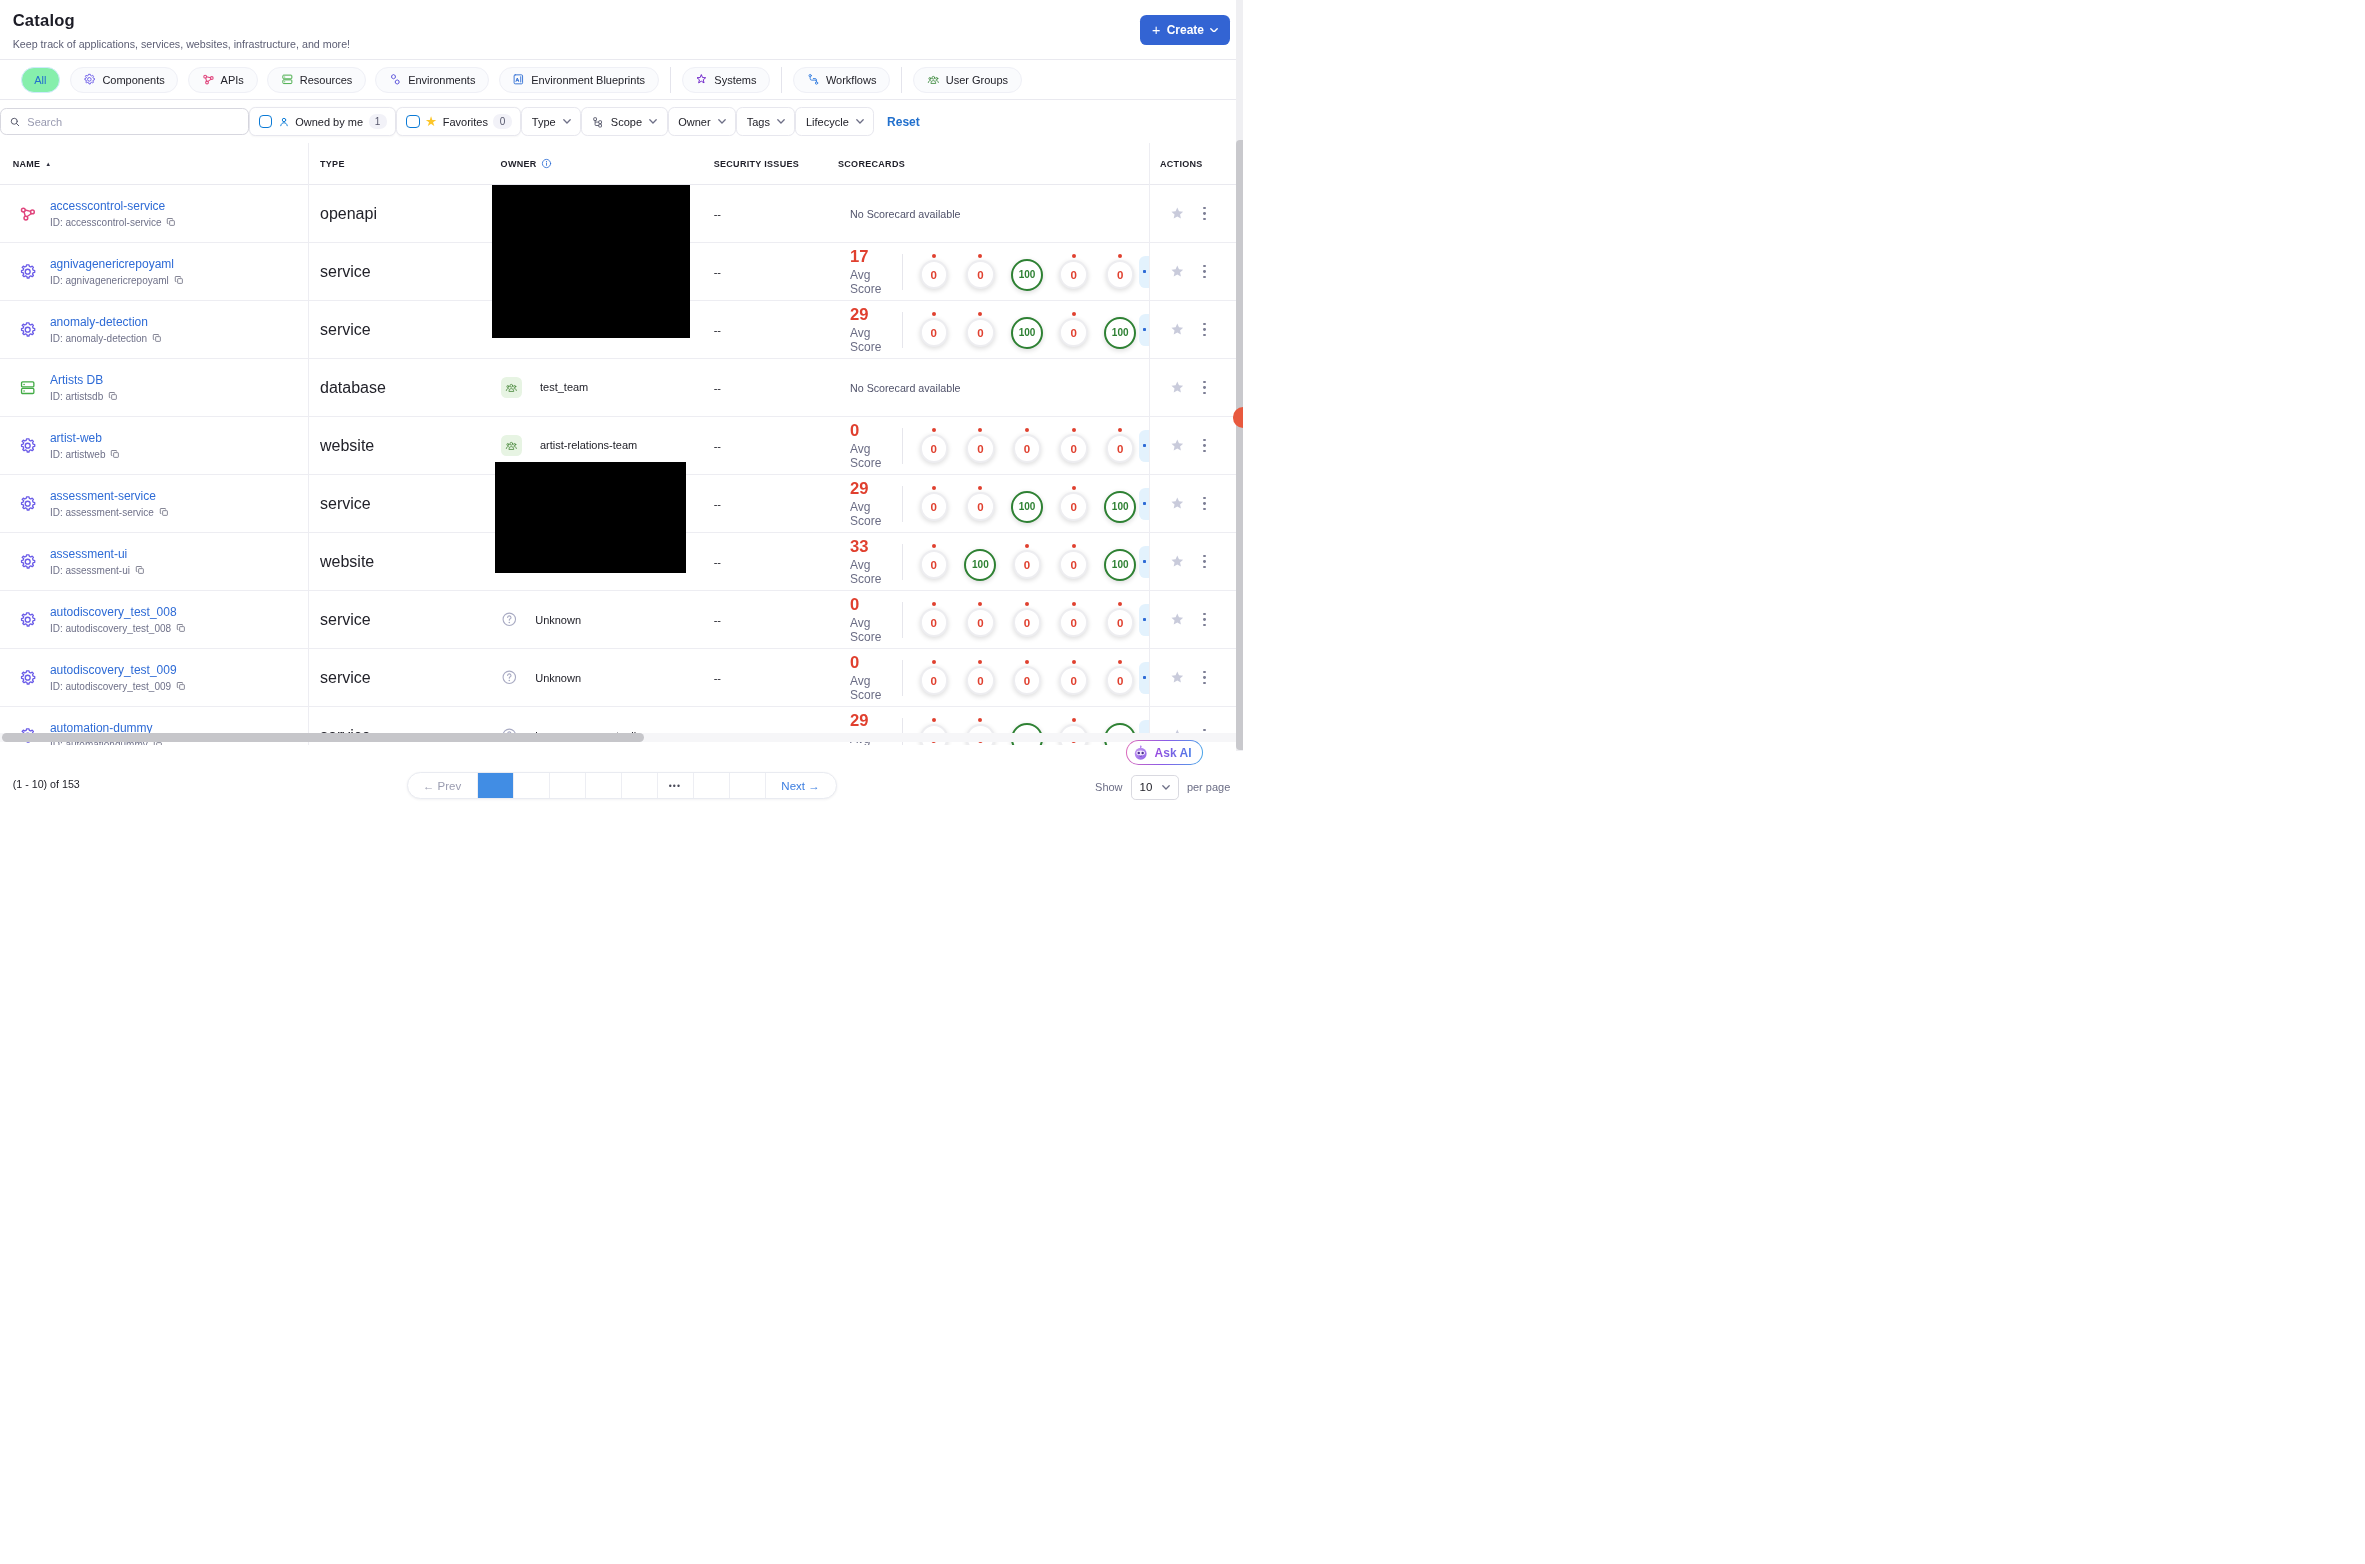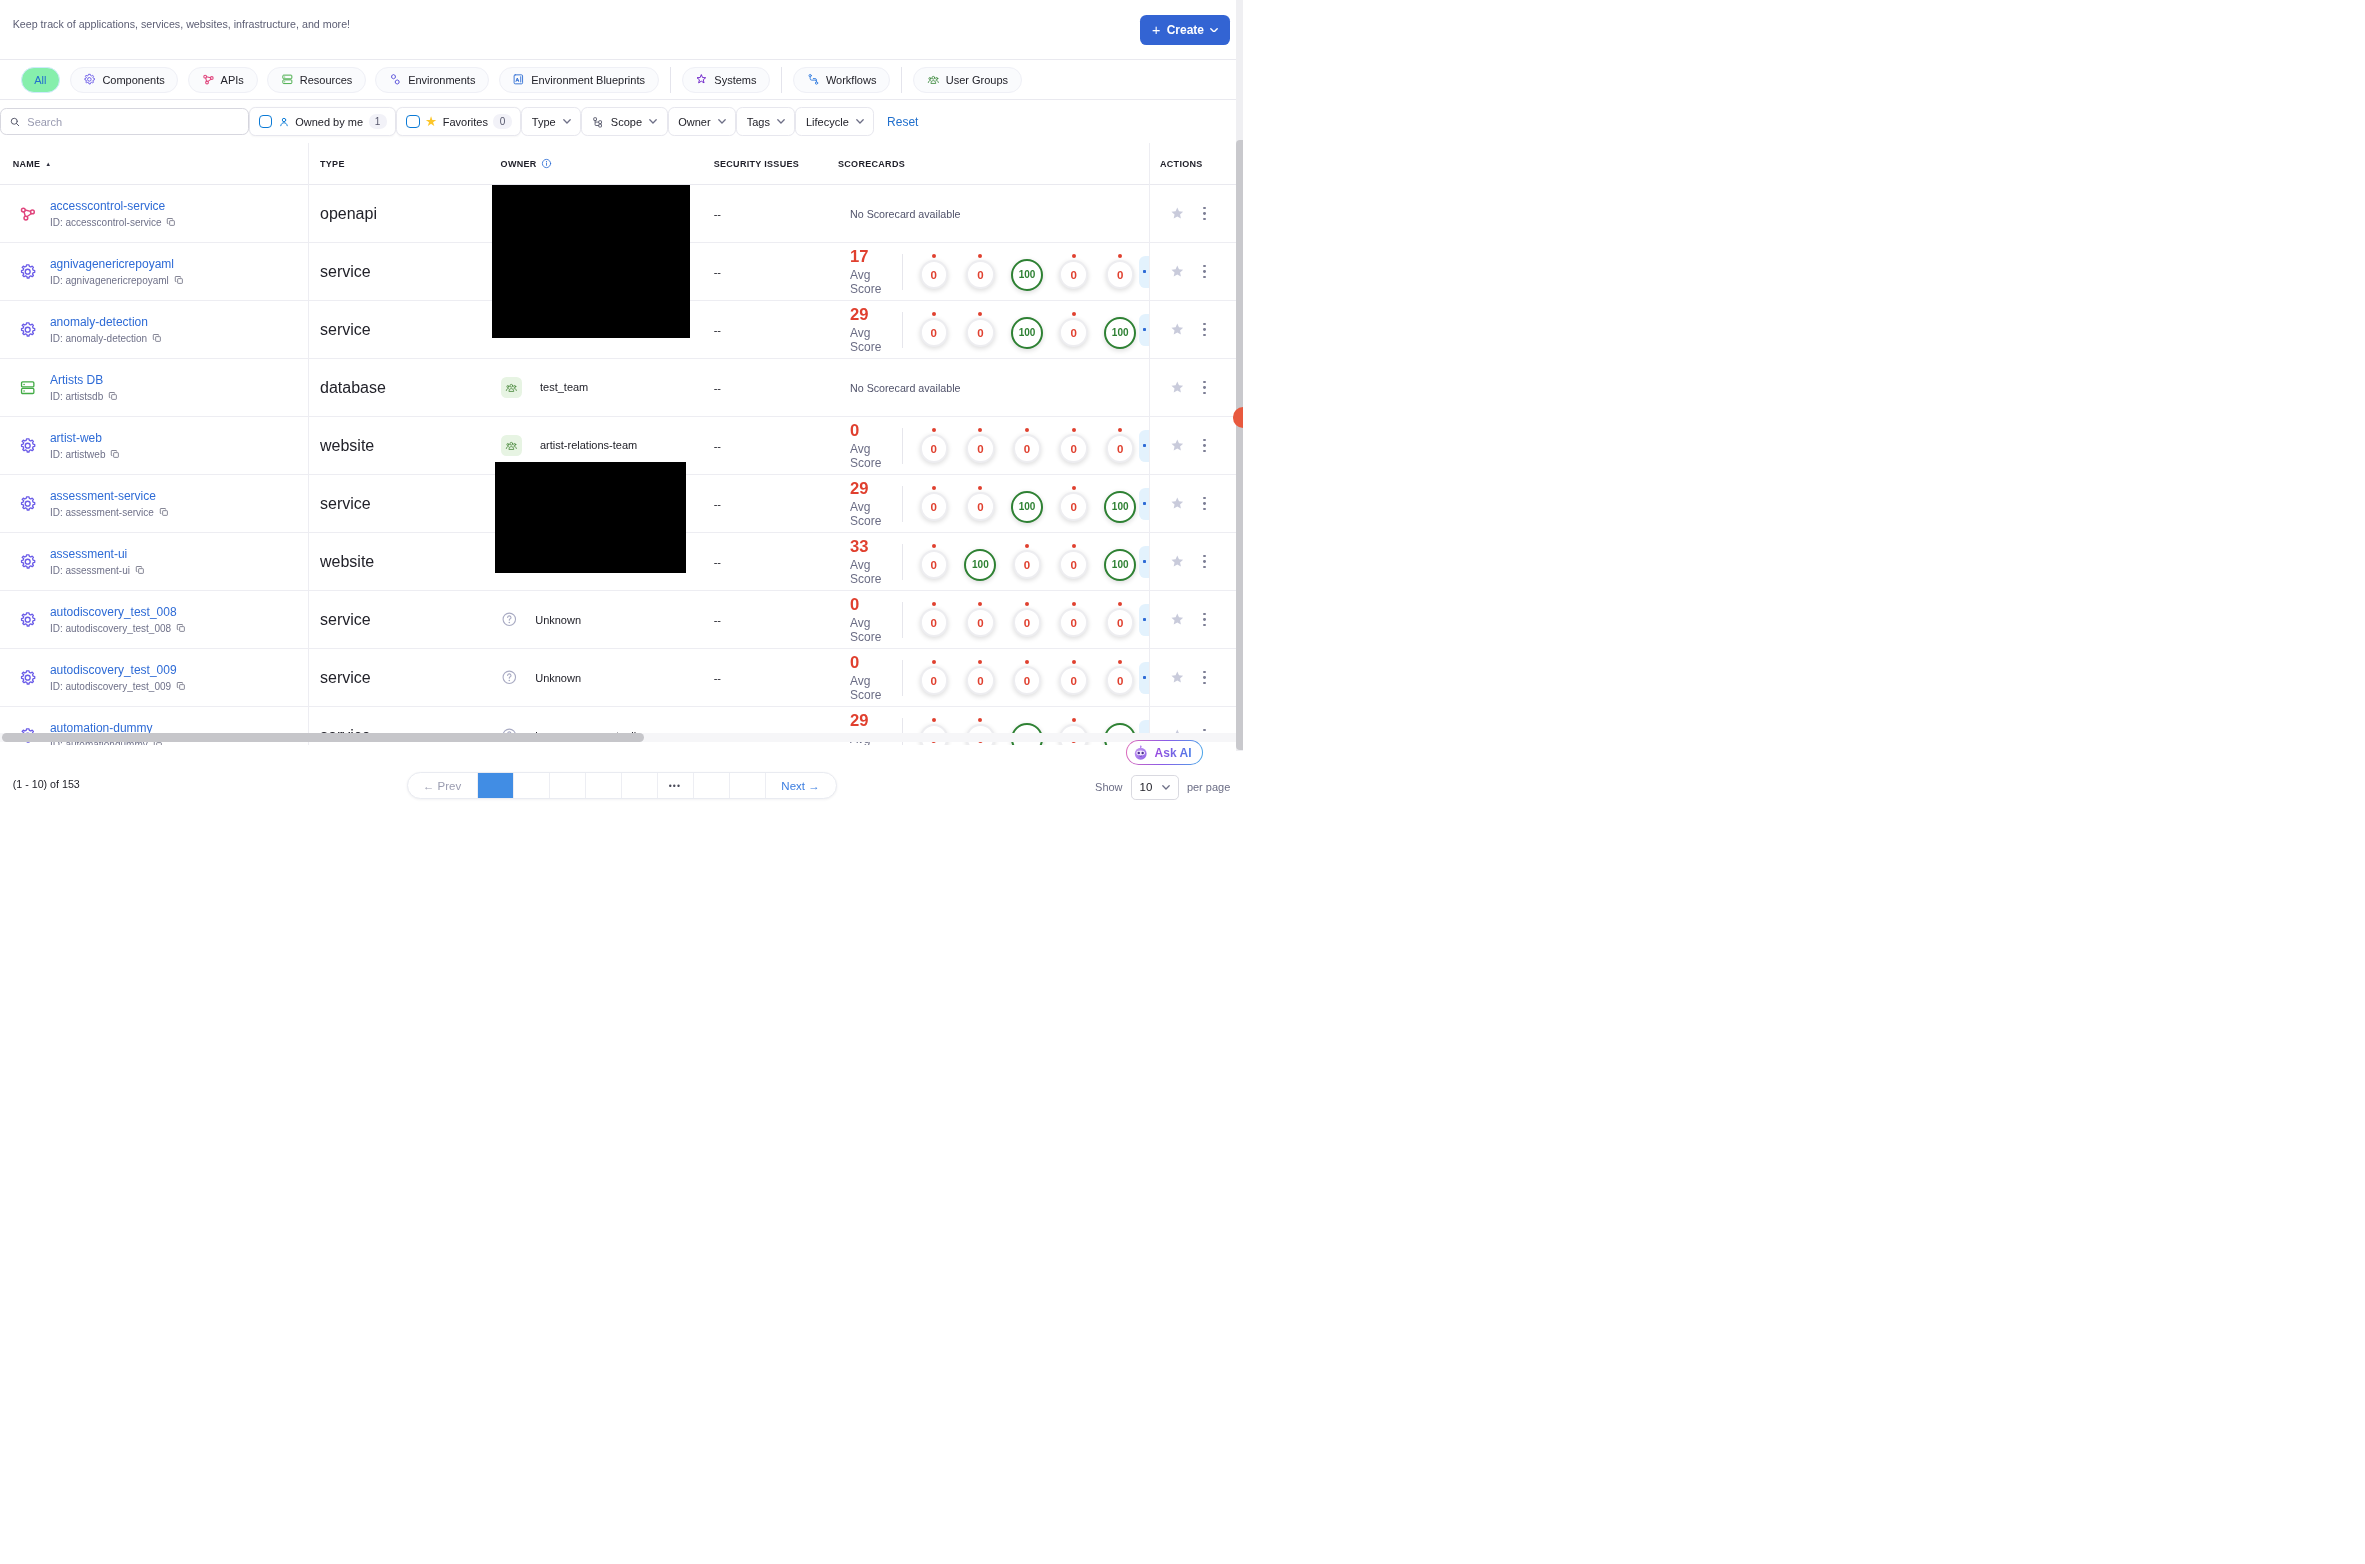--- a/index.html
+++ b/index.html
@@ -33,21 +33,21 @@
   .search-box input::placeholder { color:#989ab0; }
   .check-pill { display:flex; align-items:center; height:28.5px; padding:0 8.7px; border:0.8px solid #e7e7ee; border-radius:6.3px; gap:5.5px; background:#fff; box-shadow:0 0.8px 1.6px rgba(40,41,61,.04); cursor:pointer; }
   .checkbox { width:13.5px; height:13.5px; border:1.6px solid #0b7ad6; border-radius:4px; background:#fff; flex:none; }
   .plabel { font-size:11px; color:#22222a; }
   .count-badge { background:#f2f2f8; border-radius:7.1px; padding:1.6px 6.3px; font-size:10px; color:#55566b; }
   .person-ic svg { width:12px; height:12px; color:#0b7ad6; display:block; }
   .fav-star { color:var(--star,#fcc62a); font-size:13.5px; line-height:1; }
   .dropdown { display:flex; align-items:center; height:28.5px; padding:0 9.5px; border:0.8px solid #e7e7ee; border-radius:6.3px; gap:7.1px; font-size:11px; background:#fff; cursor:pointer; }
   .dropdown .chev-svg { color:#6d6f86; }
   .scope-ic svg { width:12px; height:12px; color:#4c4e62; display:block; }
-  .reset-link { margin-left:12.7px; color:var(--tab_active_text,#2270cd); font-size:12px; font-weight:normal; cursor:pointer; }
+  .reset-link { margin-left:12.7px; color:var(--tab_active_text,#2270cd); font-size:12px; font-weight:bold; cursor:pointer; }
 
   
   .table { position:relative; }
   .thead { display:flex; height:42px; align-items:center; font-size:9px; font-weight:bold; letter-spacing:0.3px; color:#1e1e28; border-bottom:0.8px solid #e9e9ef; }
   .col-name { width:308px; padding-left:12.7px; } .col-type { width:191px; padding-left:12px; }
   .col-owner { width:202px; padding-left:1.6px; } .col-sec { width:125px; padding-left:12.7px; }
   .col-sc { width:323px; padding-left:12px; } .col-act { width:94px; padding-left:11px; }
   .th { display:flex; align-items:center; gap:4.8px; }
   .sort-tri { font-size:6px; color:#2e2f3e; }
   .info-ic svg { width:11px; height:11px; color:#2b6cd4; display:block; }
@@ -116,20 +116,21 @@
   @supports ((-webkit-background-clip:text) or (background-clip:text)) {
     .ask-ai-label { background:linear-gradient(90deg,#9a4ae0,#4a7de8); -webkit-background-clip:text; background-clip:text; color:transparent; }
   }
 </style>
 </head>
 <body>
 
 <div class="page">
 
   <div class="page-header">
+    <div class="page-title">Catalog</div>
     <div class="page-subtitle">Keep track of applications, services, websites, infrastructure, and more!</div>
     <button class="create-btn">
       <span class="plus">+</span>
       <span>Create</span>
       <svg class="chev-svg" viewBox="0 0 10 6">
           <path d="M1 1l4 4 4-4" stroke="currentColor" stroke-width="1.8" fill="none" stroke-linecap="round" stroke-linejoin="round"></path>
         </svg>
     </button>
   </div>
 

